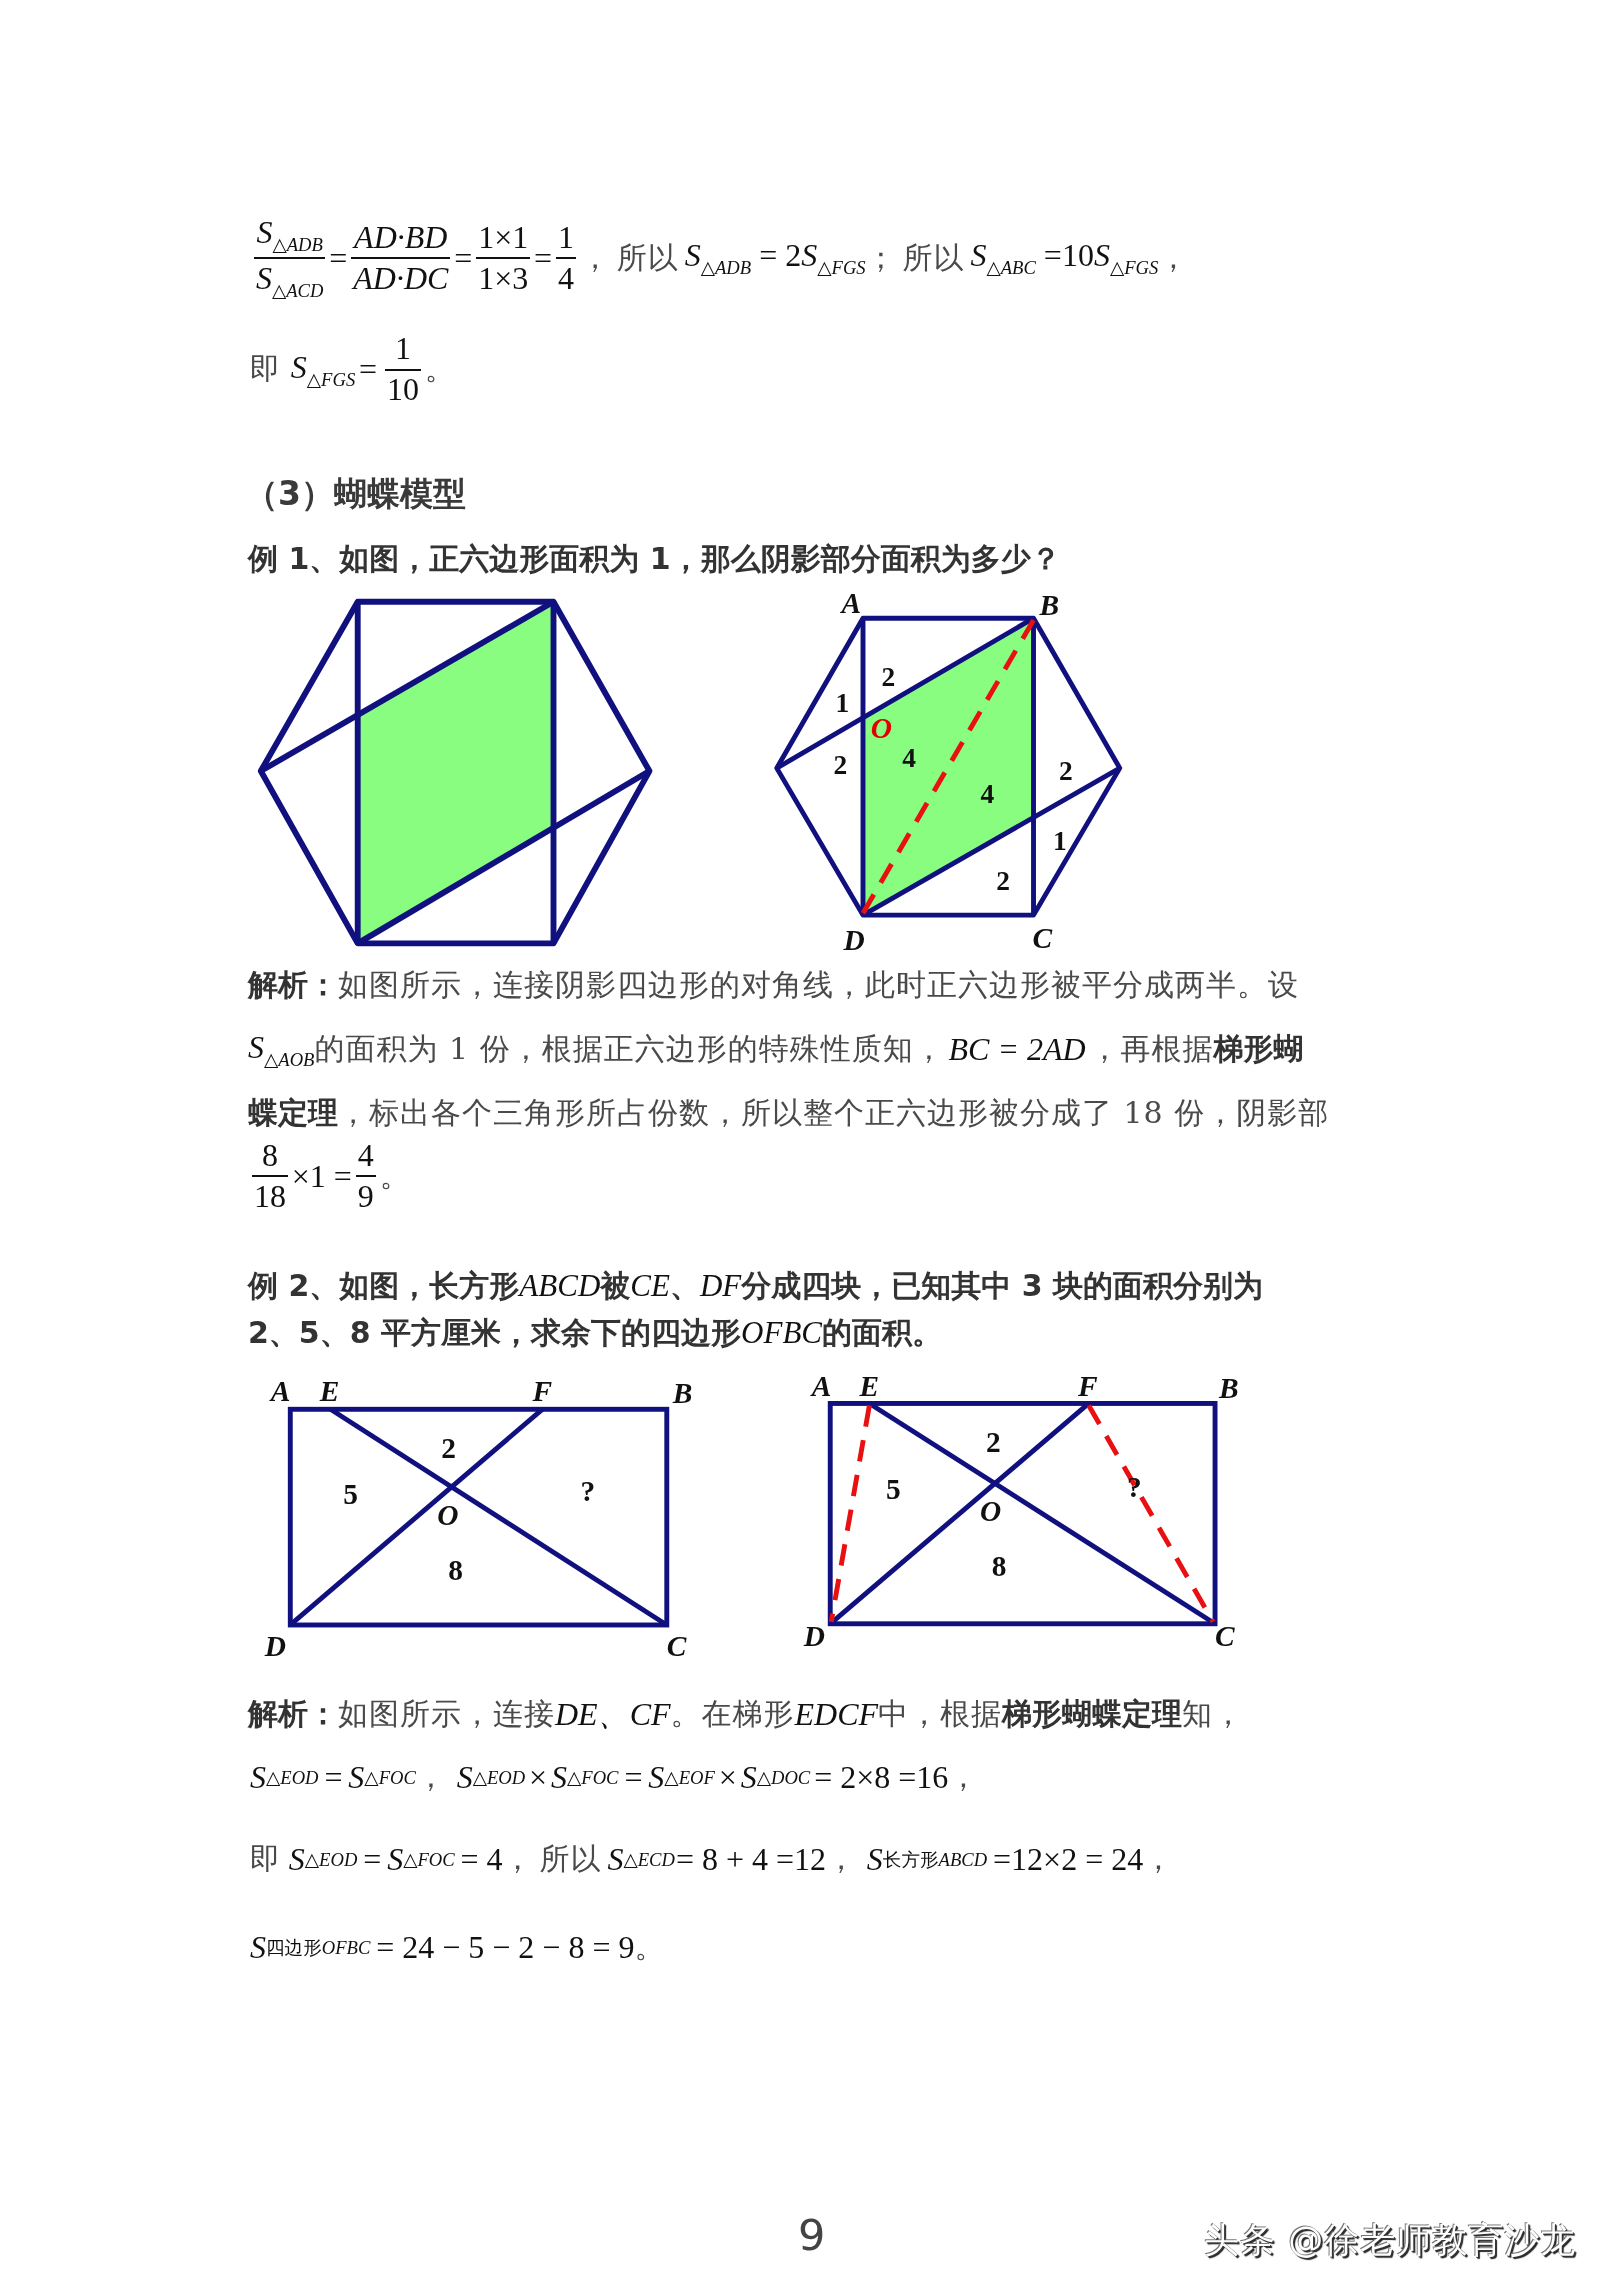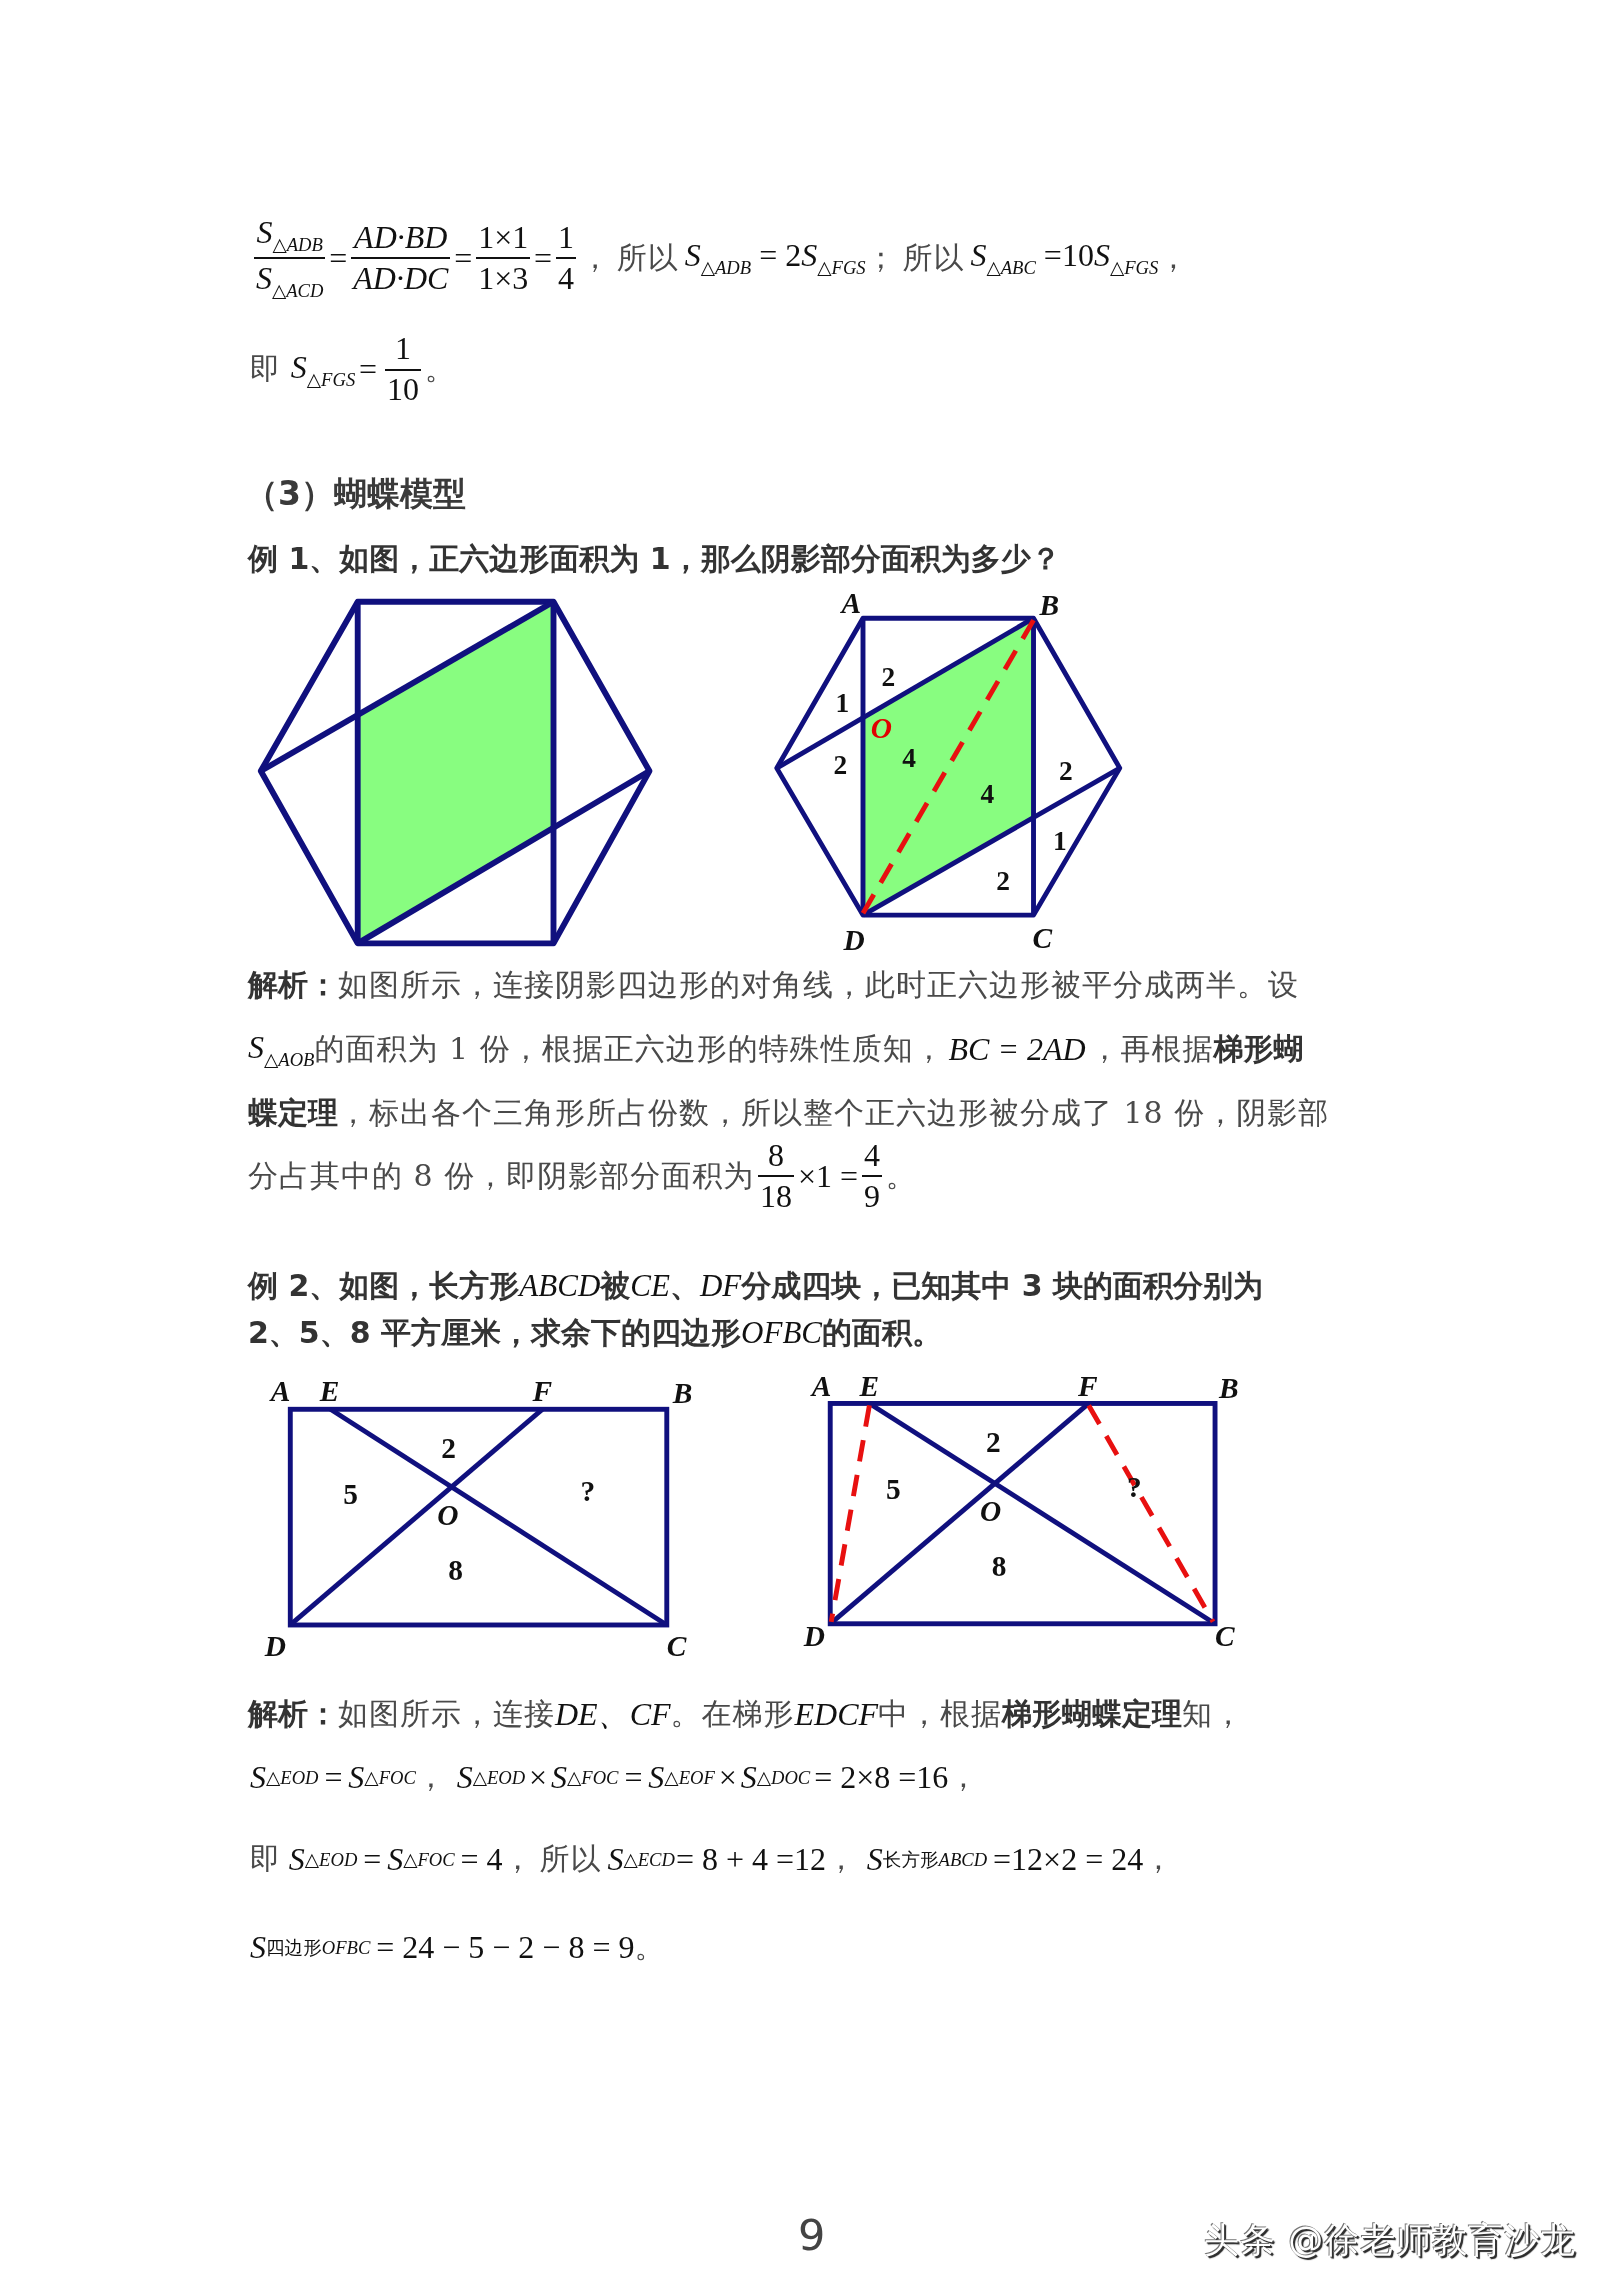--- a/index.html
+++ b/index.html
@@ -123,21 +123,20 @@
   <span class="cn">的面积为 1 份，根据正六边形的特殊性质知，</span>
   <span class="math" style="margin:0 3.9px;">BC = 2AD</span>
   <span class="cn">，再根据</span>
   <span class="bold" style="font-size:30px;">梯形蝴</span>
 </div>
 <div class="abs row" style="left:248px; top:1093px; height:41px;">
   <span class="bold" style="font-size:30px;">蝶定理</span>
   <span class="cn">，标出各个三角形所占份数，所以整个正六边形被分成了 18 份，阴影部</span>
 </div>
 <div class="abs row" style="left:248px; top:1137px; height:78px;">
-  <span class="cn">分占其中的 8 份，即阴影部分面积为</span>
   <span class="frac math m-up" style="font-style:normal;">
     <span class="num">8</span>
     <span class="bar"></span>
     <span class="den">18</span>
   </span>
   <span class="math m-up">×1 =</span>
   <span class="frac math m-up" style="font-style:normal;">
     <span class="num">4</span>
     <span class="bar"></span>
     <span class="den">9</span>

